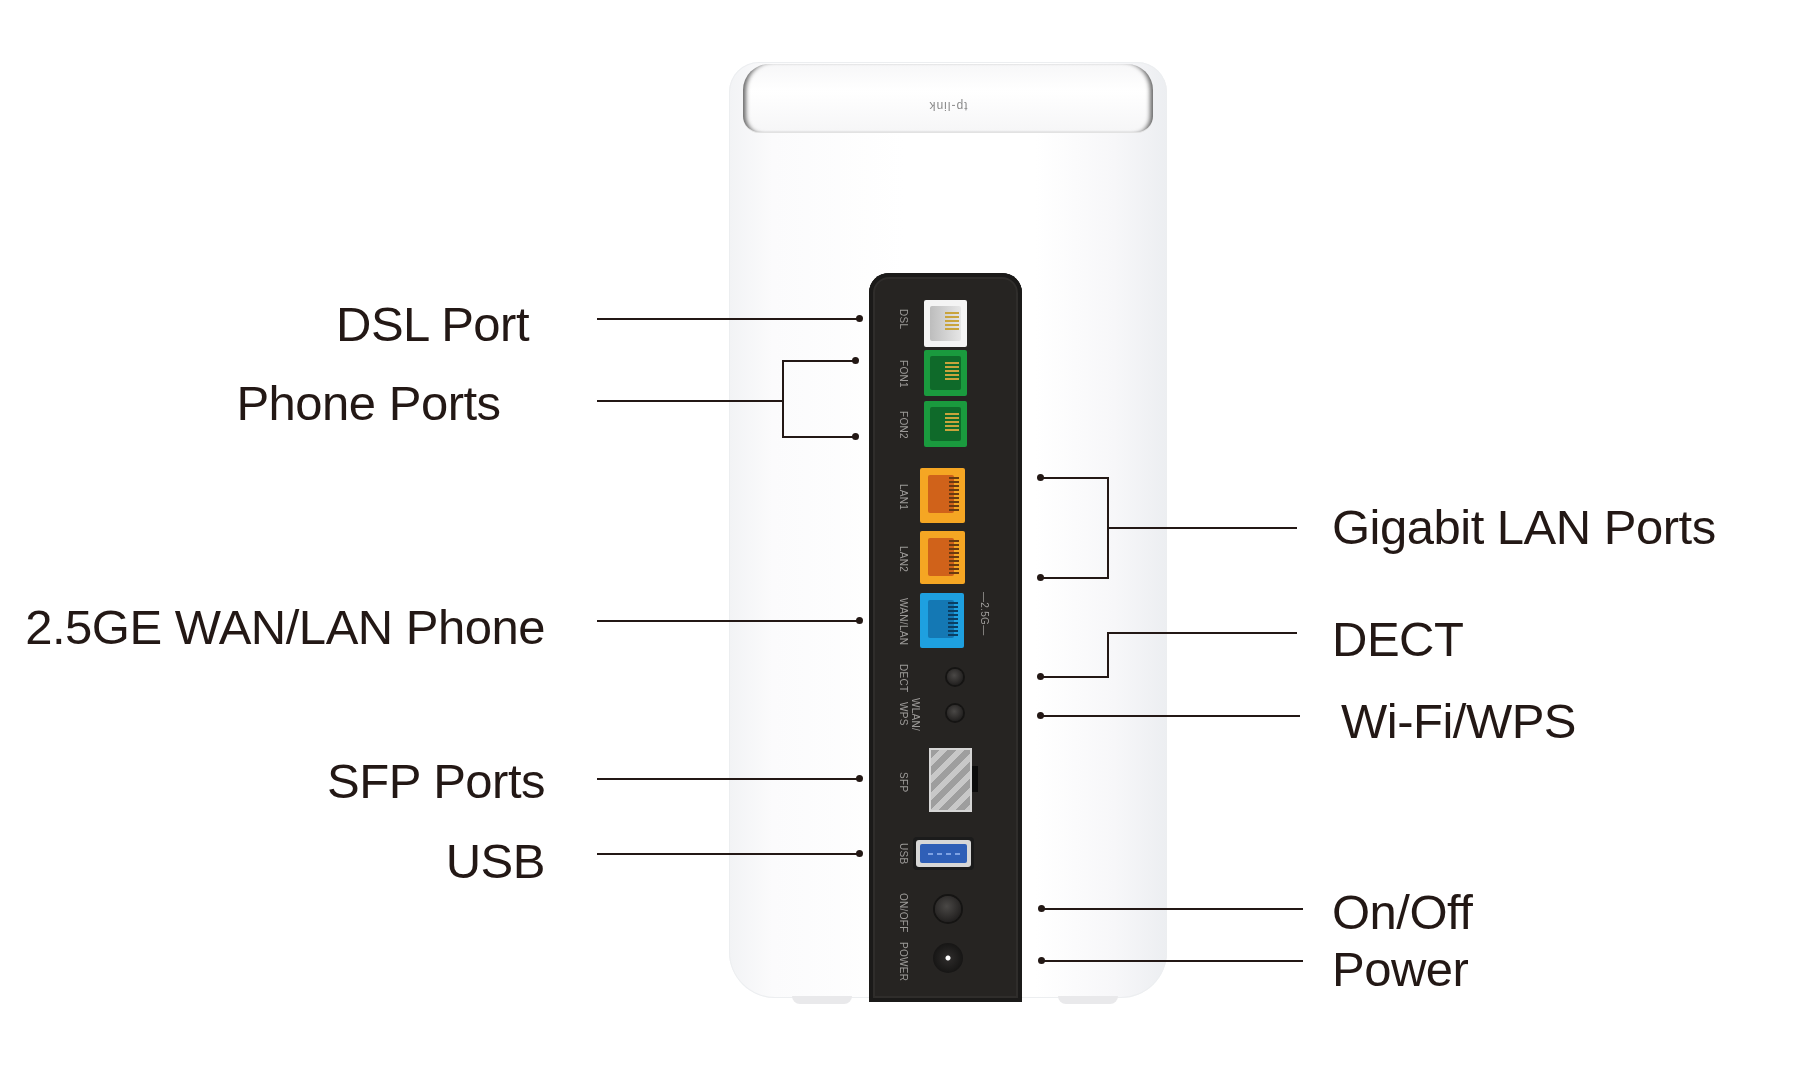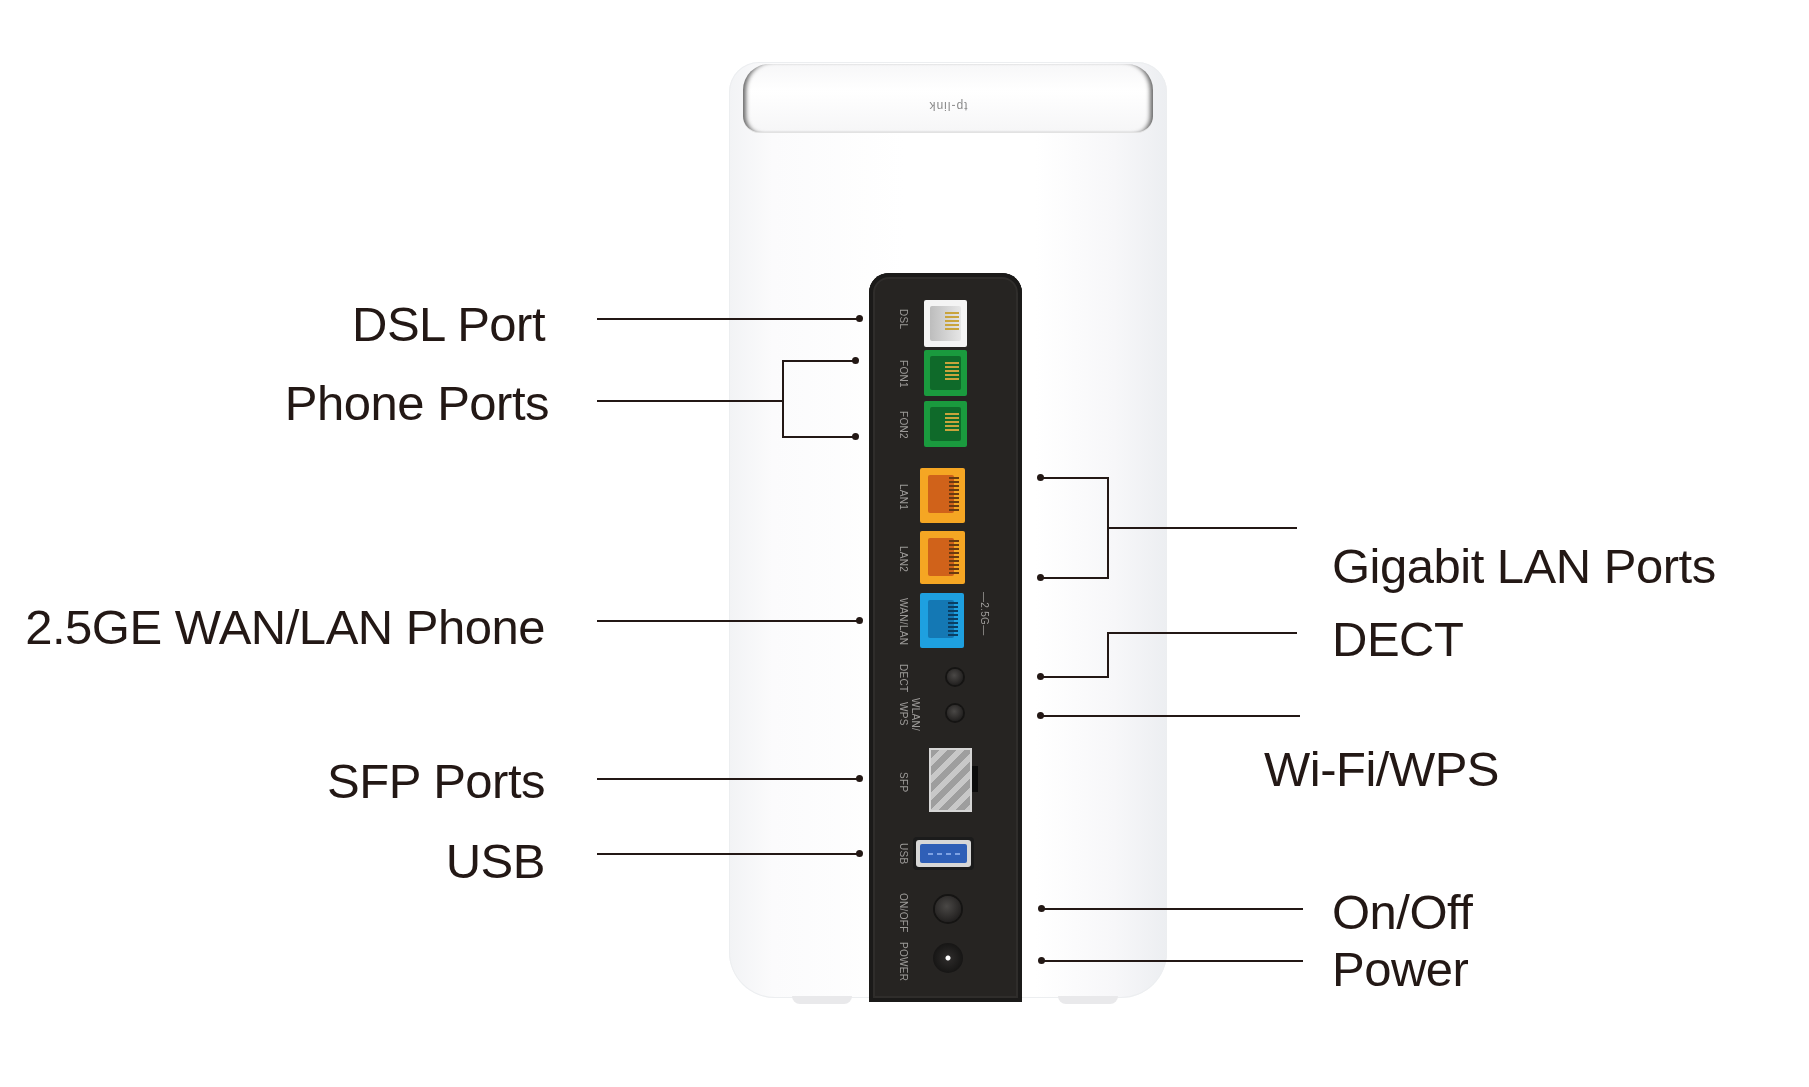--- a/index.html
+++ b/index.html
@@ -113,25 +113,25 @@
       <i style="left:17px;"></i>
       <i style="left:26px;"></i>
       <i style="left:35px;"></i>
     </div>
 </div>
 
 <div class="abs btn" style="left:935px; top:896px; width:26px; height:26px;"></div>
 
 <div class="abs jack" style="left:933px; top:943px; width:30px; height:30px;"></div>
 
-<div class="abs lbl left" style="left:240px; top:300px; width:305px;">DSL Port</div>
+<div class="abs lbl left" style="left:224px; top:300px; width:305px;">DSL Port</div>
 <div class="abs line" style="left:597px; top:318px; width:262px;"></div>
 <div class="abs dot" style="left:856px; top:315px;"></div>
 
-<div class="abs lbl left" style="left:204px; top:379px; width:345px;">Phone Ports</div>
+<div class="abs lbl left" style="left:196px; top:379px; width:345px;text-align:center;">Phone Ports</div>
 <div class="abs line" style="left:597px; top:400px; width:186px;"></div>
 <div class="abs vline" style="left:782px; top:360px; height:78px;"></div>
 <div class="abs line" style="left:782px; top:360px; width:74px;"></div>
 <div class="abs line" style="left:782px; top:436px; width:74px;"></div>
 <div class="abs dot" style="left:852px; top:357px;"></div>
 <div class="abs dot" style="left:852px; top:433px;"></div>
 
 <div class="abs lbl left" style="left:20px; top:603px; width:525px;">2.5GE WAN/LAN Phone</div>
 <div class="abs line" style="left:597px; top:620px; width:262px;"></div>
 <div class="abs dot" style="left:856px; top:617px;"></div>
@@ -143,31 +143,31 @@
 <div class="abs lbl left" style="left:240px; top:837px; width:305px;">USB</div>
 <div class="abs line" style="left:597px; top:853px; width:262px;"></div>
 <div class="abs dot" style="left:856px; top:850px;"></div>
 
 <div class="abs dot" style="left:1037px; top:474px;"></div>
 <div class="abs dot" style="left:1037px; top:574px;"></div>
 <div class="abs line" style="left:1040px; top:477px; width:69px;"></div>
 <div class="abs line" style="left:1040px; top:577px; width:69px;"></div>
 <div class="abs vline" style="left:1107px; top:477px; height:102px;"></div>
 <div class="abs line" style="left:1107px; top:527px; width:190px;"></div>
-<div class="abs lbl" style="left:1332px; top:503px;margin-top:39px;">Gigabit LAN Ports</div>
+<div class="abs lbl" style="left:1332px; top:503px;">Gigabit LAN Ports</div>
 
 <div class="abs dot" style="left:1037px; top:673px;"></div>
 <div class="abs line" style="left:1040px; top:676px; width:69px;"></div>
 <div class="abs vline" style="left:1107px; top:632px; height:46px;"></div>
 <div class="abs line" style="left:1107px; top:632px; width:190px;"></div>
 <div class="abs lbl" style="left:1332px; top:615px;">DECT</div>
 
 <div class="abs dot" style="left:1037px; top:712px;"></div>
 <div class="abs line" style="left:1040px; top:715px; width:260px;"></div>
-<div class="abs lbl" style="left:1264px; top:697px;margin-top:48px;">Wi-Fi/WPS</div>
+<div class="abs lbl" style="left:1341px; top:697px;">Wi-Fi/WPS</div>
 
 <div class="abs dot" style="left:1038px; top:905px;"></div>
 <div class="abs line" style="left:1041px; top:908px; width:262px;"></div>
 <div class="abs lbl" style="left:1332px; top:888px;">On/Off</div>
 
 <div class="abs dot" style="left:1038px; top:957px;"></div>
 <div class="abs line" style="left:1041px; top:960px; width:262px;"></div>
 <div class="abs lbl" style="left:1332px; top:945px;">Power</div>
 
 </body></html>

